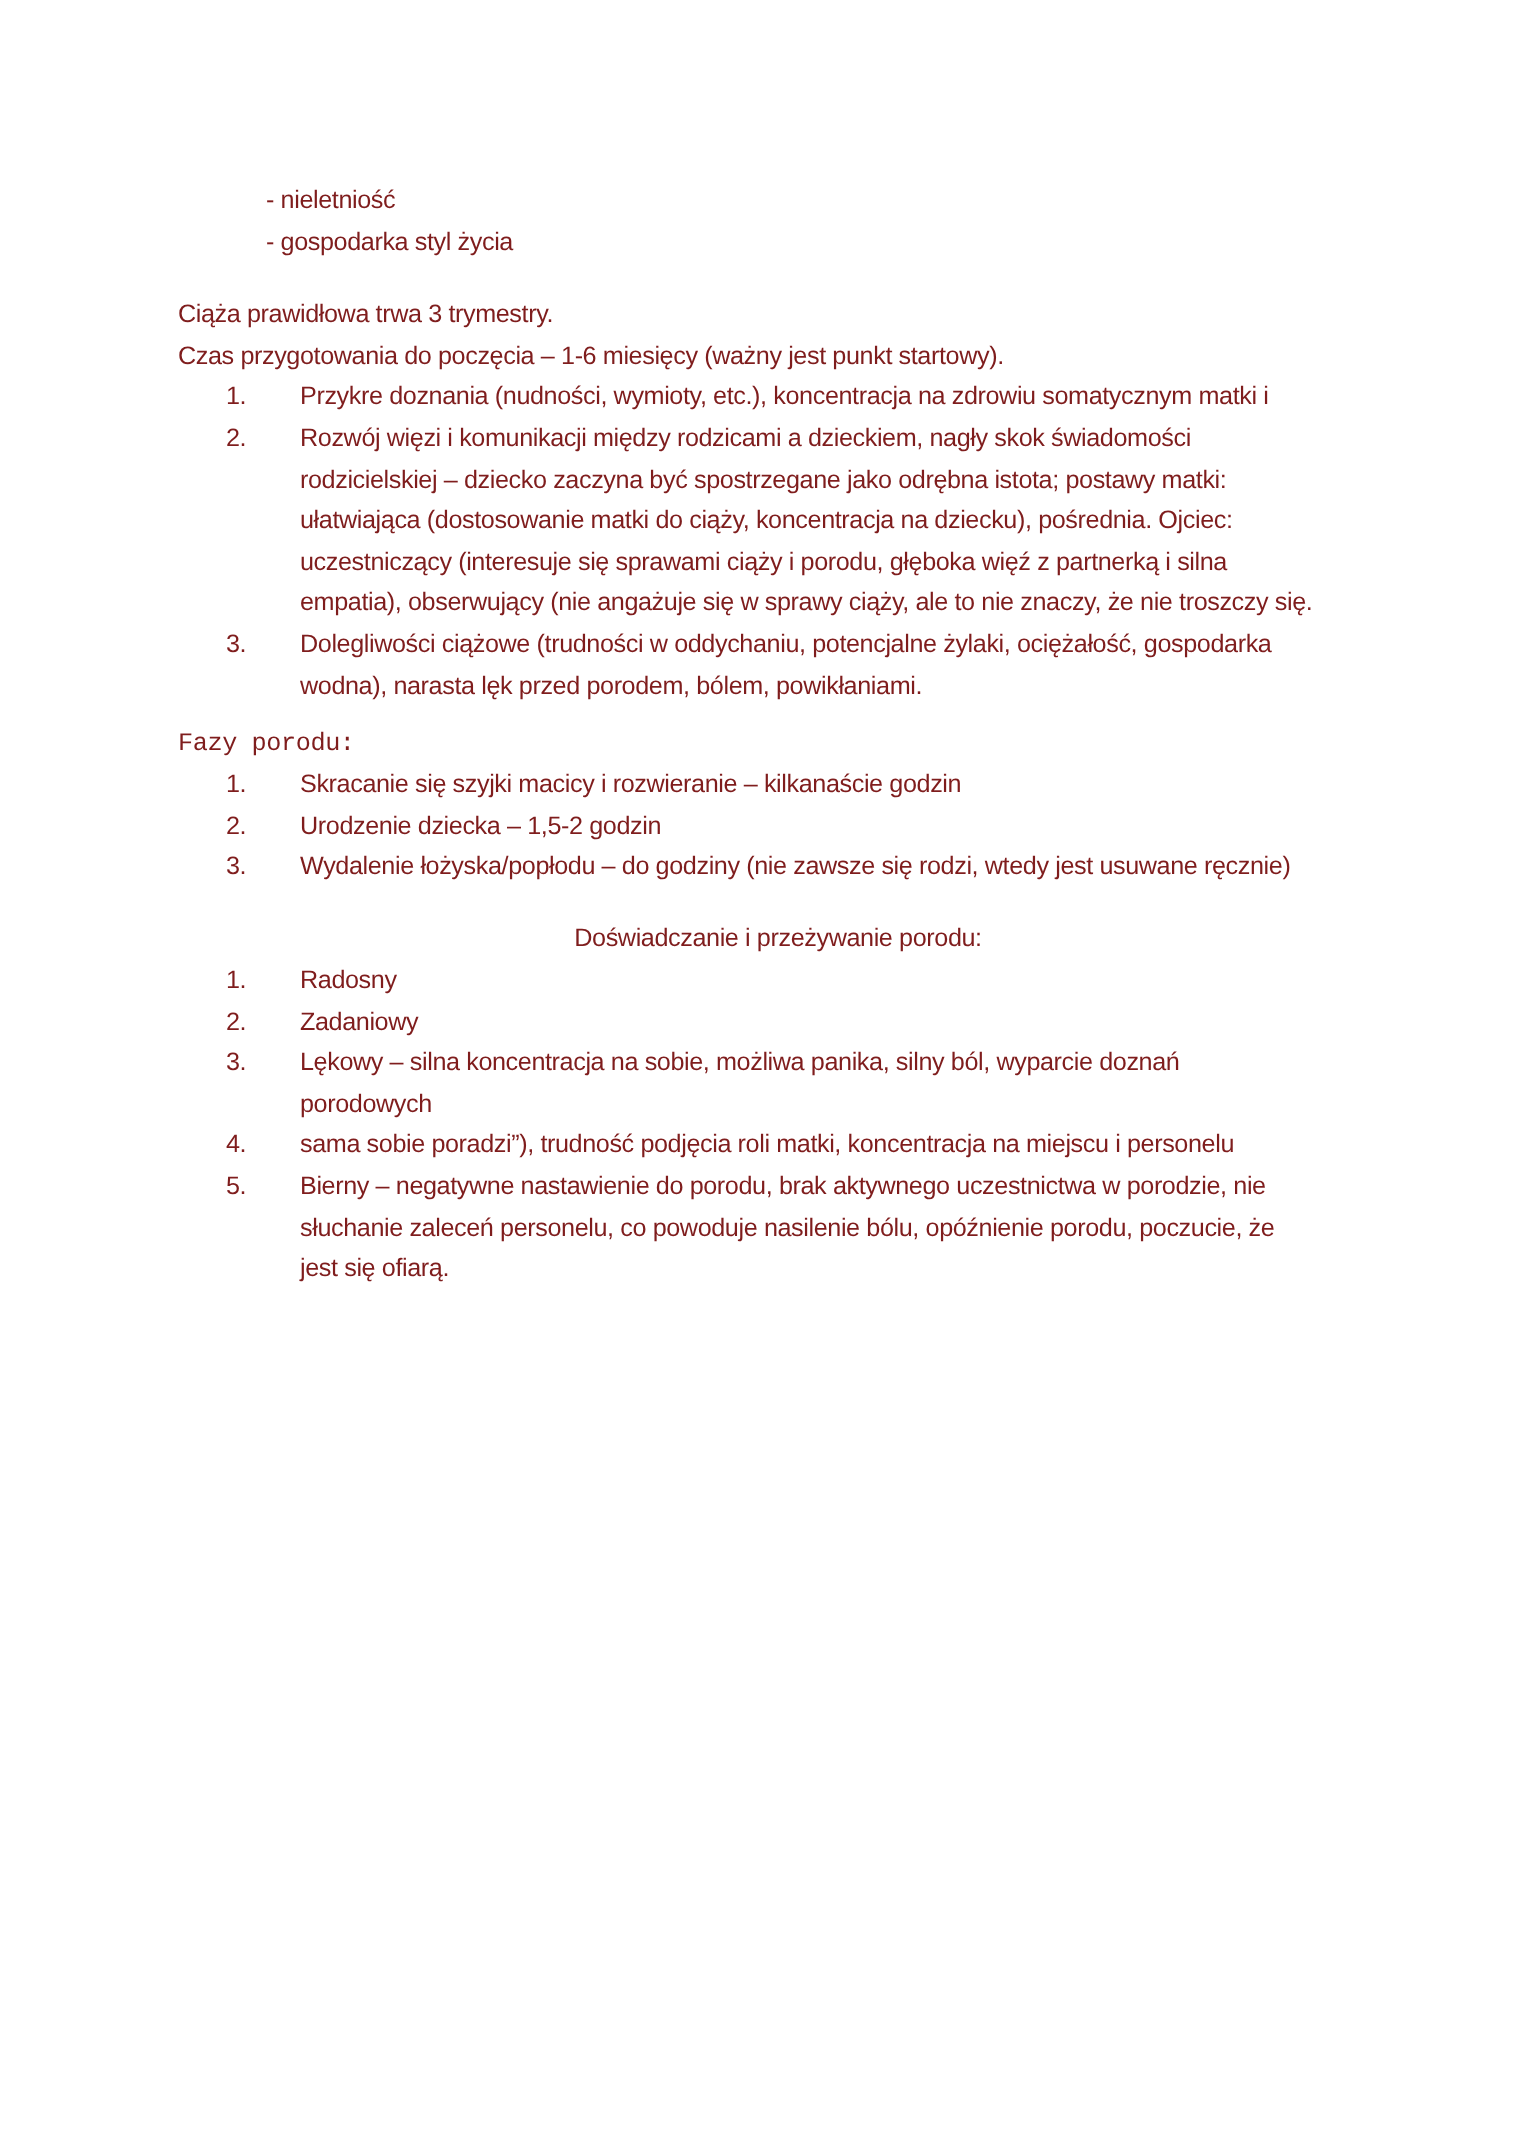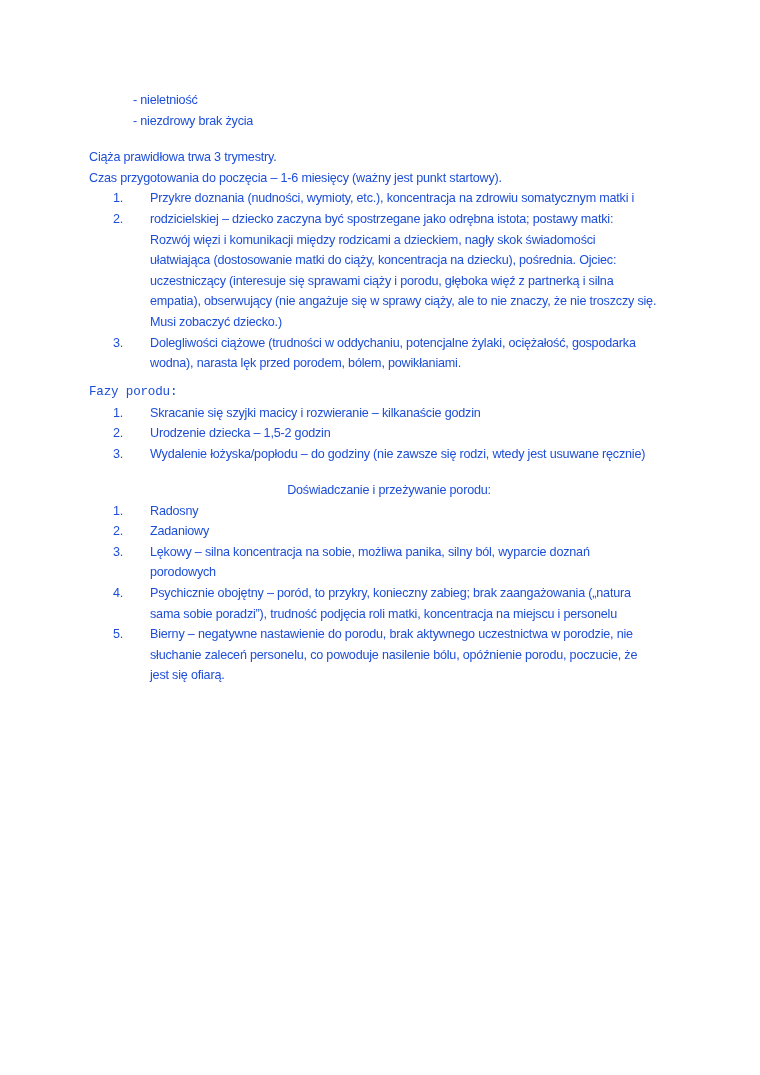--- a/index.html
+++ b/index.html
@@ -7,21 +7,21 @@
   .page {
     position: relative;
     width: 760px;
     height: 1075px;
     background: #ffffff;
     overflow: hidden;
     font-family: "Liberation Sans", "DejaVu Sans", sans-serif;
     font-size: 12.6px;
     line-height: 20.6px;
     letter-spacing: -0.2px;
-    color: #1d4ed8;
+    color: #7f1d1d;
   }
   .content {
     position: absolute;
     left: 89px;
     top: 90px;
     width: 600px;
   }
   .tline { white-space: nowrap; }
   .dash-block { margin-left: 44px; }
   .intro-block { margin-top: 16px; }
@@ -39,44 +39,43 @@
   .section-heading { white-space: nowrap; }
 </style>
 </head>
 <body>
 
 <div class="page">
   <div class="content">
 
     <div class="dash-block">
       <div class="tline">- nieletniość</div>
-      <div class="tline">- niezdrowy brak życia</div>
+      <div class="tline">- gospodarka styl życia</div>
     </div>
 
     <div class="intro-block">
       <div class="tline">Ciąża prawidłowa trwa 3 trymestry.</div>
       <div class="tline">Czas przygotowania do poczęcia – 1-6 miesięcy (ważny jest punkt startowy).</div>
     </div>
 
     <div class="nlist">
       <div class="nitem">
         <div class="nnum">1.</div>
         <div class="nlines">
           <div class="tline">Przykre doznania (nudności, wymioty, etc.), koncentracja na zdrowiu somatycznym matki i</div>
         </div>
       </div>
       <div class="nitem">
         <div class="nnum">2.</div>
         <div class="nlines">
+          <div class="tline">Rozwój więzi i komunikacji między rodzicami a dzieckiem, nagły skok świadomości</div>
           <div class="tline">rodzicielskiej – dziecko zaczyna być spostrzegane jako odrębna istota; postawy matki:</div>
-          <div class="tline">Rozwój więzi i komunikacji między rodzicami a dzieckiem, nagły skok świadomości</div>
           <div class="tline">ułatwiająca (dostosowanie matki do ciąży, koncentracja na dziecku), pośrednia. Ojciec:</div>
           <div class="tline">uczestniczący (interesuje się sprawami ciąży i porodu, głęboka więź z partnerką i silna</div>
           <div class="tline">empatia), obserwujący (nie angażuje się w sprawy ciąży, ale to nie znaczy, że nie troszczy się.</div>
-          <div class="tline">Musi zobaczyć dziecko.)</div>
         </div>
       </div>
       <div class="nitem">
         <div class="nnum">3.</div>
         <div class="nlines">
           <div class="tline">Dolegliwości ciążowe (trudności w oddychaniu, potencjalne żylaki, ociężałość, gospodarka</div>
           <div class="tline">wodna), narasta lęk przed porodem, bólem, powikłaniami.</div>
         </div>
       </div>
     </div>
@@ -120,21 +119,20 @@
       <div class="nitem">
         <div class="nnum">3.</div>
         <div class="nlines">
           <div class="tline">Lękowy – silna koncentracja na sobie, możliwa panika, silny ból, wyparcie doznań</div>
           <div class="tline">porodowych</div>
         </div>
       </div>
       <div class="nitem">
         <div class="nnum">4.</div>
         <div class="nlines">
-          <div class="tline">Psychicznie obojętny – poród, to przykry, konieczny zabieg; brak zaangażowania („natura</div>
           <div class="tline">sama sobie poradzi”), trudność podjęcia roli matki, koncentracja na miejscu i personelu</div>
         </div>
       </div>
       <div class="nitem">
         <div class="nnum">5.</div>
         <div class="nlines">
           <div class="tline">Bierny – negatywne nastawienie do porodu, brak aktywnego uczestnictwa w porodzie, nie</div>
           <div class="tline">słuchanie zaleceń personelu, co powoduje nasilenie bólu, opóźnienie porodu, poczucie, że</div>
           <div class="tline">jest się ofiarą.</div>
         </div>

